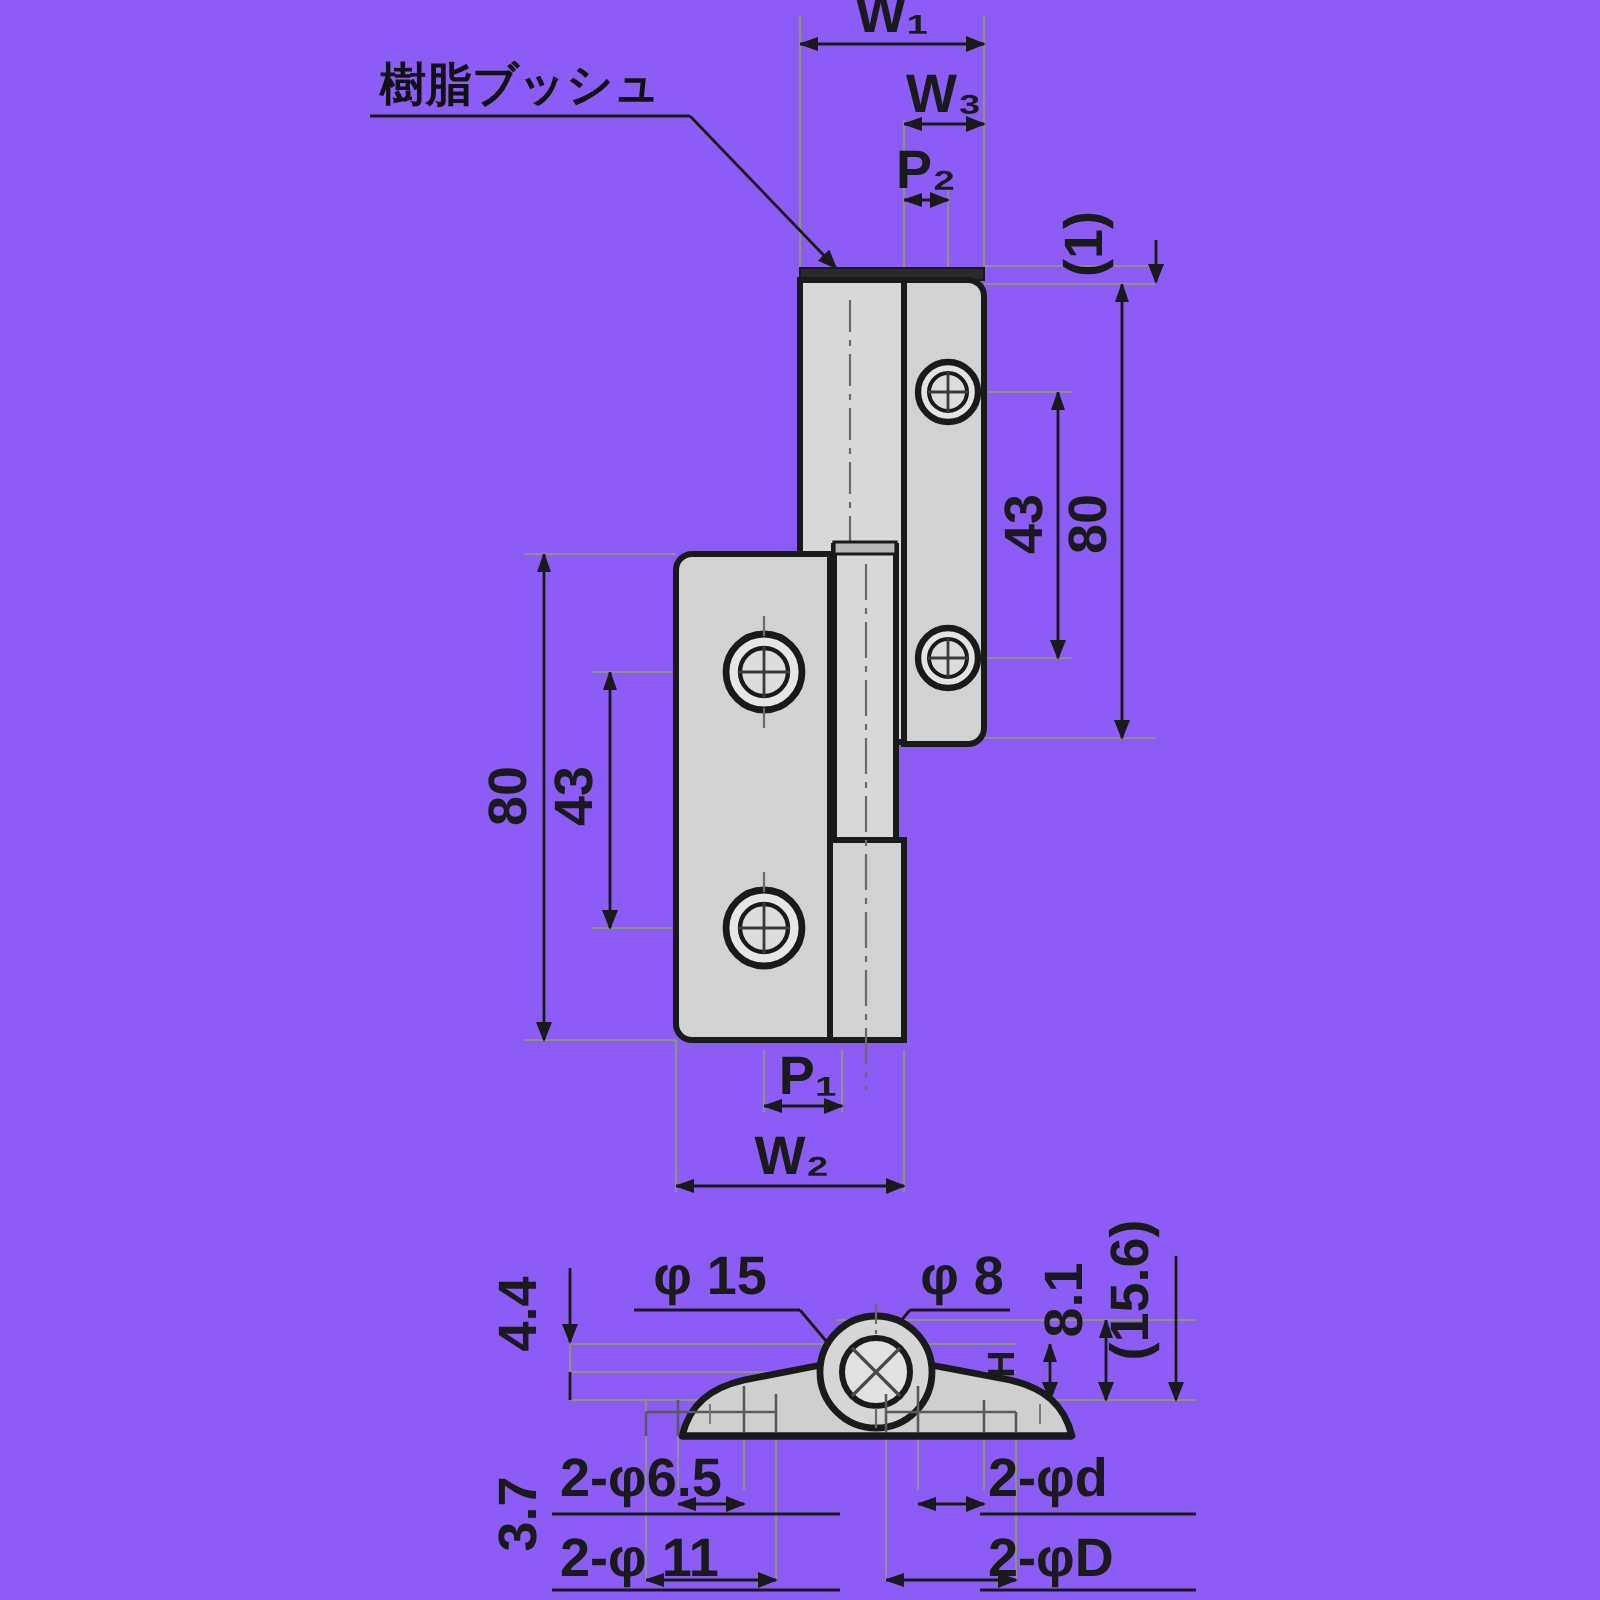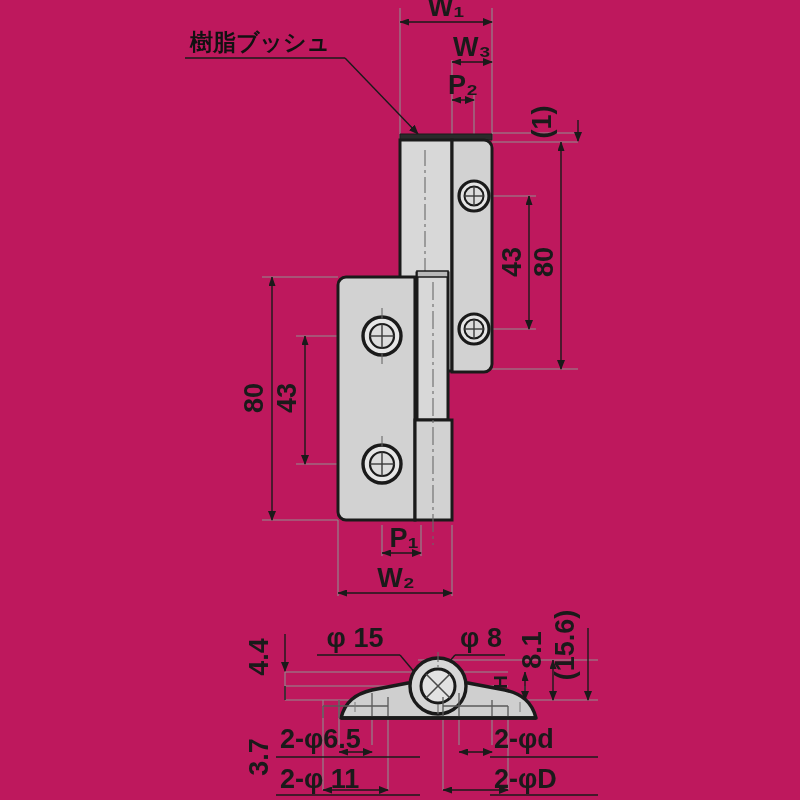--- a/index.html
+++ b/index.html
@@ -1,18 +1,18 @@
 <!DOCTYPE html>
 <html><head>
 <meta charset="utf-8">
 <style>
   html,body{margin:0;padding:0;background:#fff;}
   body{width:800px;height:800px;overflow:hidden;
        font-family:"Liberation Sans","DejaVu Sans",sans-serif;}
-  #stage{position:relative;width:800px;height:800px;background:#be185d;}
+  #stage{position:relative;width:800px;height:800px;background:#8b5cf6;}
   svg{display:block;}
   .dimtxt{font-family:"Liberation Sans","DejaVu Sans",sans-serif;
           font-size:27px;font-weight:700;fill:#1a1a1a;}
   .dimtxt-s{font-family:"Liberation Sans","DejaVu Sans",sans-serif;
           font-size:19px;font-weight:700;fill:#1a1a1a;}
   .jptxt{font-family:"DejaVu Sans","Liberation Sans",sans-serif;
          font-size:23px;font-weight:700;fill:#111;}
 </style>
 </head>
 <body>

